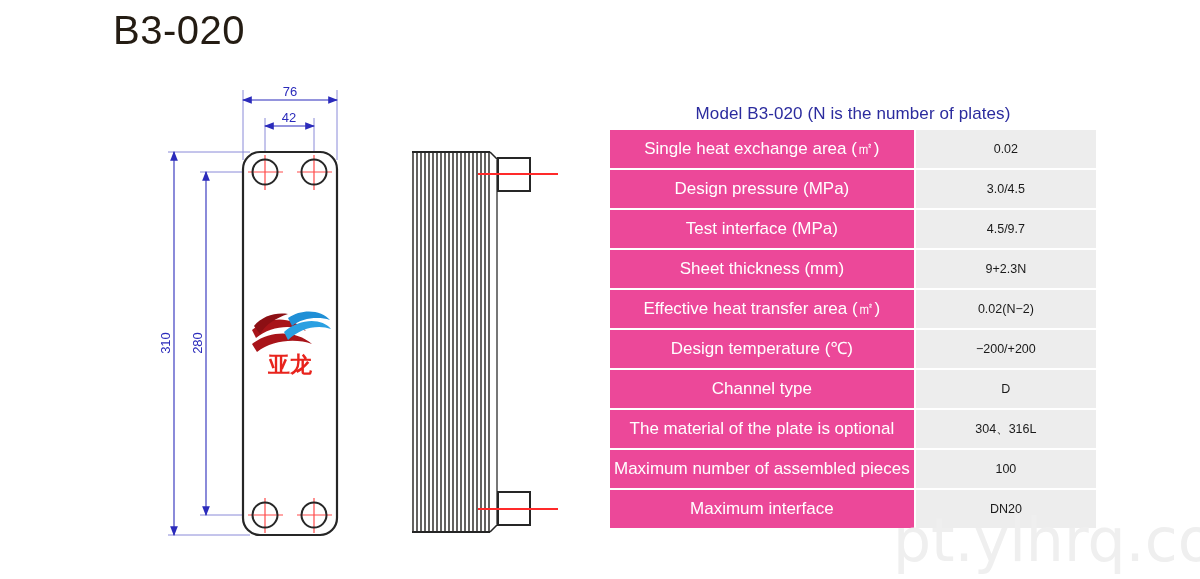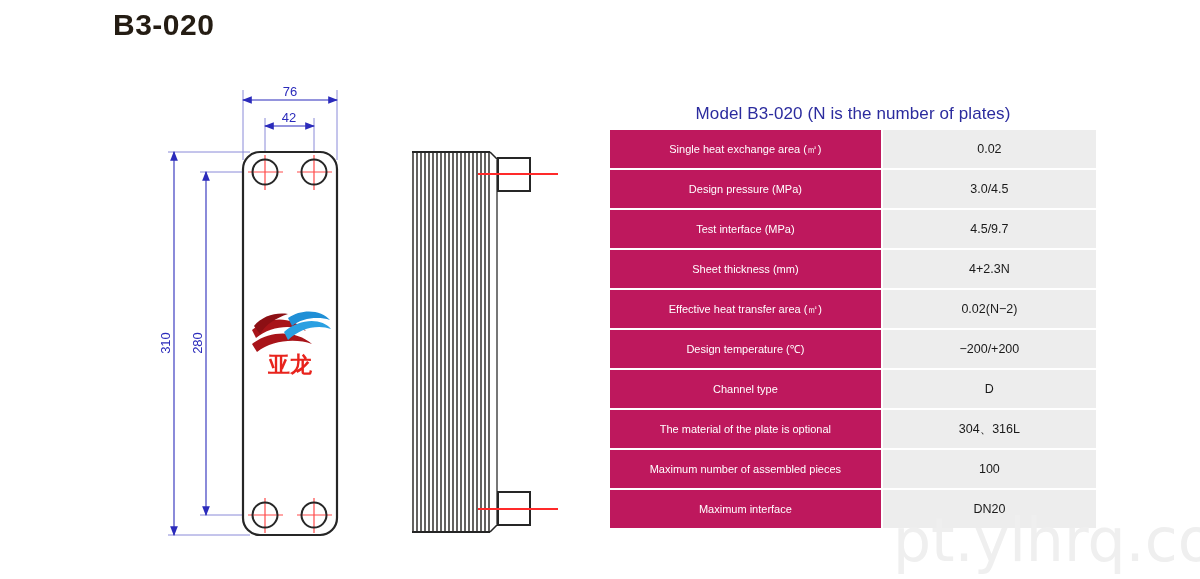--- a/index.html
+++ b/index.html
@@ -8,22 +8,22 @@
     background:#ffffff;
     font-family:"Liberation Sans", sans-serif;
     overflow:hidden;
     position:relative;
   }
   #stage{position:relative;width:1200px;height:579px;}
 
   
   .page-title{
     position:absolute;left:113px;top:8px;
-    font-size:30px;letter-spacing:.5px;
-    color:#241c13;font-weight:700;
+    font-size:40px;letter-spacing:.5px;
+    color:#241c13;font-weight:400;
     white-space:nowrap;
   }
 
   
   .drawing{position:absolute;left:0;top:0;width:600px;height:420px;}
   svg{display:block;overflow:visible;}
 
   
   .spec-wrap{
     position:absolute;left:610px;top:104px;width:486px;
@@ -38,23 +38,23 @@
     margin-bottom:4px;
   }
   .spec-table{
     width:486px;
     border-collapse:separate;
     border-spacing:0 2px;
   }
   .spec-table tr{height:38px;}
   .spec-label{
     width:266px;
-    background:#be185d;
+    background:#ec4899;
     color:#ffffff;
-    font-size:11px;
+    font-size:17px;
     text-align:center;
     vertical-align:middle;
     padding:0 4px;
     line-height:1.15;
     white-space:nowrap;
   }
   .spec-value{
     width:218px;
     background:#ededed;
     color:#1a1a1a;
@@ -227,21 +227,21 @@
         <tr>
           <td class="spec-label">Design pressure (MPa)</td>
           <td class="spec-value">3.0/4.5</td>
         </tr>
         <tr>
           <td class="spec-label">Test interface (MPa)</td>
           <td class="spec-value">4.5/9.7</td>
         </tr>
         <tr>
           <td class="spec-label">Sheet thickness (mm)</td>
-          <td class="spec-value">4+2.3N</td>
+          <td class="spec-value">9+2.3N</td>
         </tr>
         <tr>
           <td class="spec-label">Effective heat transfer area (㎡)</td>
           <td class="spec-value">0.02(N−2)</td>
         </tr>
         <tr>
           <td class="spec-label">Design temperature (℃)</td>
           <td class="spec-value">−200/+200</td>
         </tr>
         <tr>

